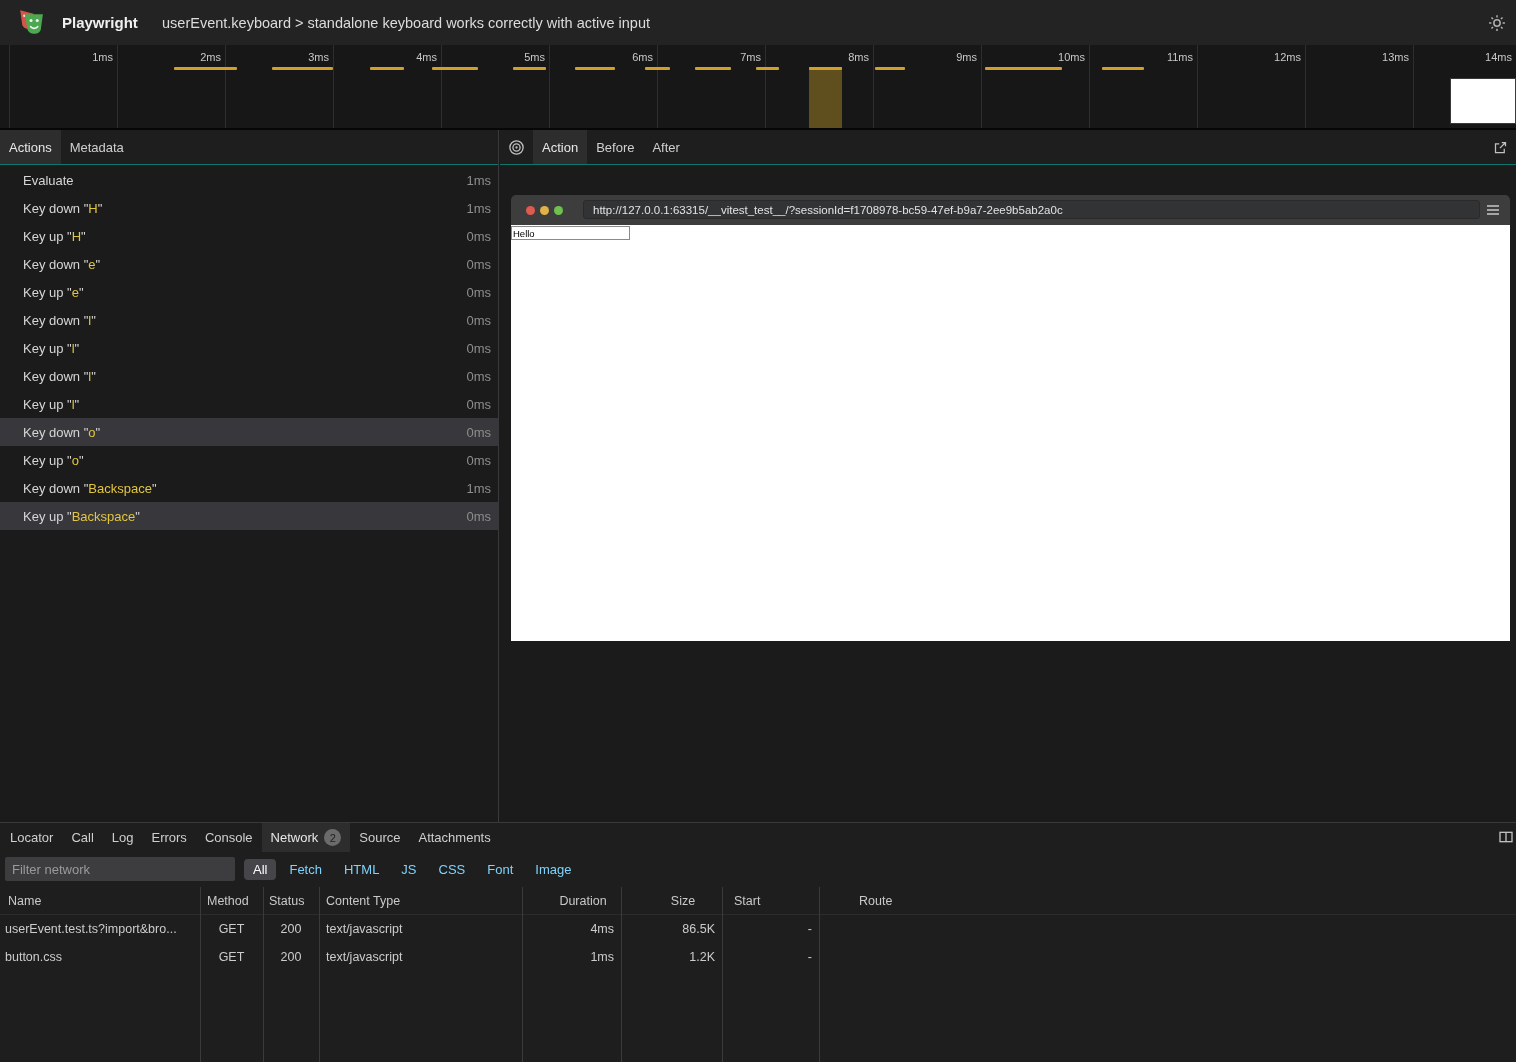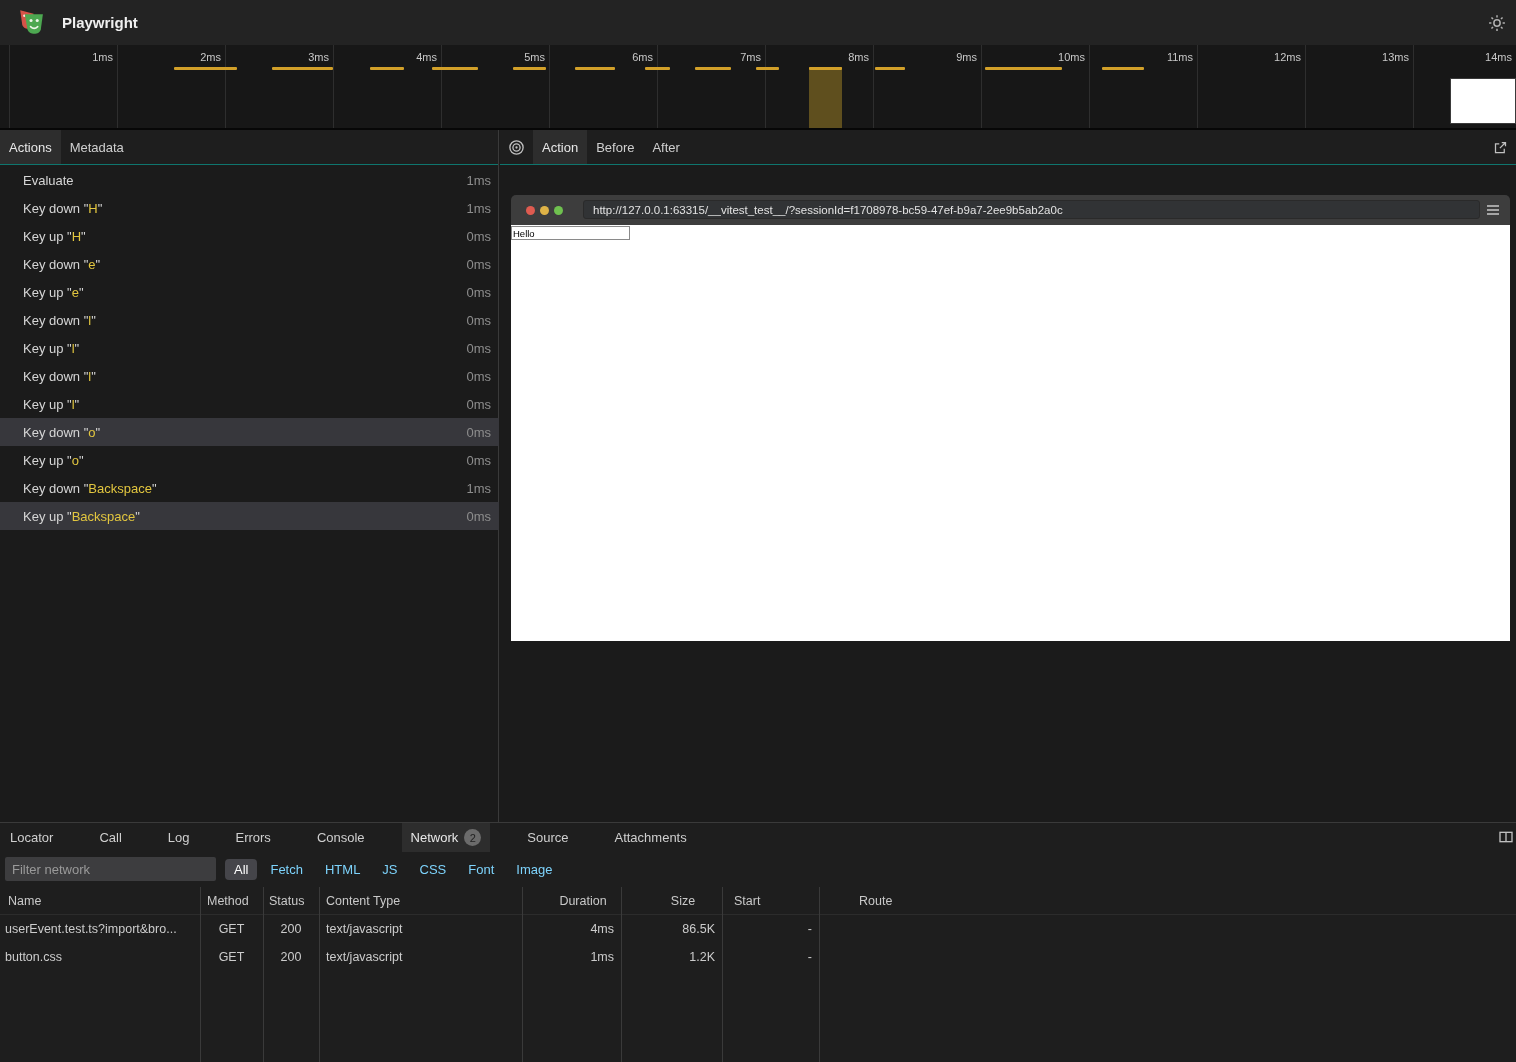--- a/index.html
+++ b/index.html
@@ -46,25 +46,25 @@
   .dot.g{left:43px;background:#6fc14f;}
   .url-field{position:absolute;left:72px;top:5px;width:897px;height:19px;background:#313335;border:1px solid #2a2a2a;border-radius:3px;
              display:flex;align-items:center;padding-left:9px;box-sizing:border-box;font-size:11.5px;color:#e3e3e3;white-space:nowrap;overflow:hidden;}
   .menu-btn{position:absolute;right:9px;top:7px;width:16px;height:16px;cursor:pointer;}
   .page{height:416px;background:#ffffff;position:relative;}
   .page input{position:absolute;left:0px;top:1px;width:115px;height:12px;border:1px solid #8a8a8a;font-size:9.5px;
               font-family:"Liberation Sans",sans-serif;padding:0 1px;color:#000;background:#fff;outline:none;}
 
   
   .bottom{position:absolute;left:0;top:822px;width:1516px;height:240px;background:#1e1e1e;border-top:1px solid #3a3a3a;box-sizing:border-box;}
-  .bottom .tabbar{height:29px;border-bottom:none;background:#1e1e1e;gap:28px;}
+  .bottom .tabbar{height:29px;border-bottom:none;background:#1e1e1e;}
   .badge{margin-left:6px;width:17px;height:17px;border-radius:50%;background:#6b6b6b;color:#222;font-size:11px;
          display:flex;align-items:center;justify-content:center;}
   .net-toolbar{height:34px;display:flex;align-items:center;}
-  .filter-input{margin-left:5px;width:211px;height:24px;background:#3d3d3f;border:none;border-radius:2px;color:#d8d8d8;
+  .filter-input{margin-left:5px;width:230px;height:24px;background:#3d3d3f;border:none;border-radius:2px;color:#d8d8d8;
                 font-size:13px;padding:0 7px;box-sizing:border-box;font-family:"Liberation Sans",sans-serif;outline:none;}
   .filter-input::placeholder{color:#9a9a9a;}
   .pills{display:flex;align-items:center;margin-left:9px;}
   .pill{padding:3px 9px;margin-right:4px;border-radius:4px;font-size:13px;color:#7dd3fc;cursor:pointer;}
   .pill.selected{background:#45454a;color:#ffffff;}
 
   .net-table{position:absolute;left:0;top:64px;width:1516px;bottom:0;}
   .vsep{position:absolute;top:0;bottom:0;width:1px;background:#3a3a3a;}
   .net-row{display:grid;grid-template-columns:200px 63px 56px 203px 99px 101px 97px 1fr;height:28px;align-items:center;
            font-size:12.5px;color:#cccccc;}
@@ -91,20 +91,21 @@
     <svg class="logo" viewBox="0 0 64 64">
       <path d="M13 8 L39 15 L33 39 C31 47 20 45 17 37 Z" fill="#d65348"></path>
       <circle cx="21" cy="19" r="2.4" fill="#f4ded9"></circle>
         <circle cx="30" cy="21" r="2.4" fill="#f4ded9"></circle>
       <path d="M22 16 L57 16 L53 45 C51 57 30 57 27 45 Z" fill="#4da851"></path>
       <circle cx="34" cy="28" r="3" fill="#eef6ea"></circle>
         <circle cx="46" cy="28" r="3" fill="#eef6ea"></circle>
       <path d="M33 40 Q40 47 47 40" stroke="#eef6ea" stroke-width="3" fill="none" stroke-linecap="round"></path>
     </svg>
     <span class="app-name">Playwright</span>
+    <span class="trace-title">userEvent.keyboard &gt; standalone keyboard works correctly with active input</span>
     <svg class="gear" viewBox="0 0 24 24">
       <g stroke="#b0b0b0" stroke-width="2" fill="none">
         <circle cx="12" cy="12" r="4.2"></circle>
         <path d="M19.5 12 H22.5 M17.3 17.3 L19.4 19.4 M12 19.5 V22.5 M6.7 17.3 L4.6 19.4 M4.5 12 H1.5 M6.7 6.7 L4.6 4.6 M12 4.5 V1.5 M17.3 6.7 L19.4 4.6"></path>
       </g>
     </svg>
   </div>
 
   <div class="timeline">
       <div class="gridline" style="left: 9px;"></div>

